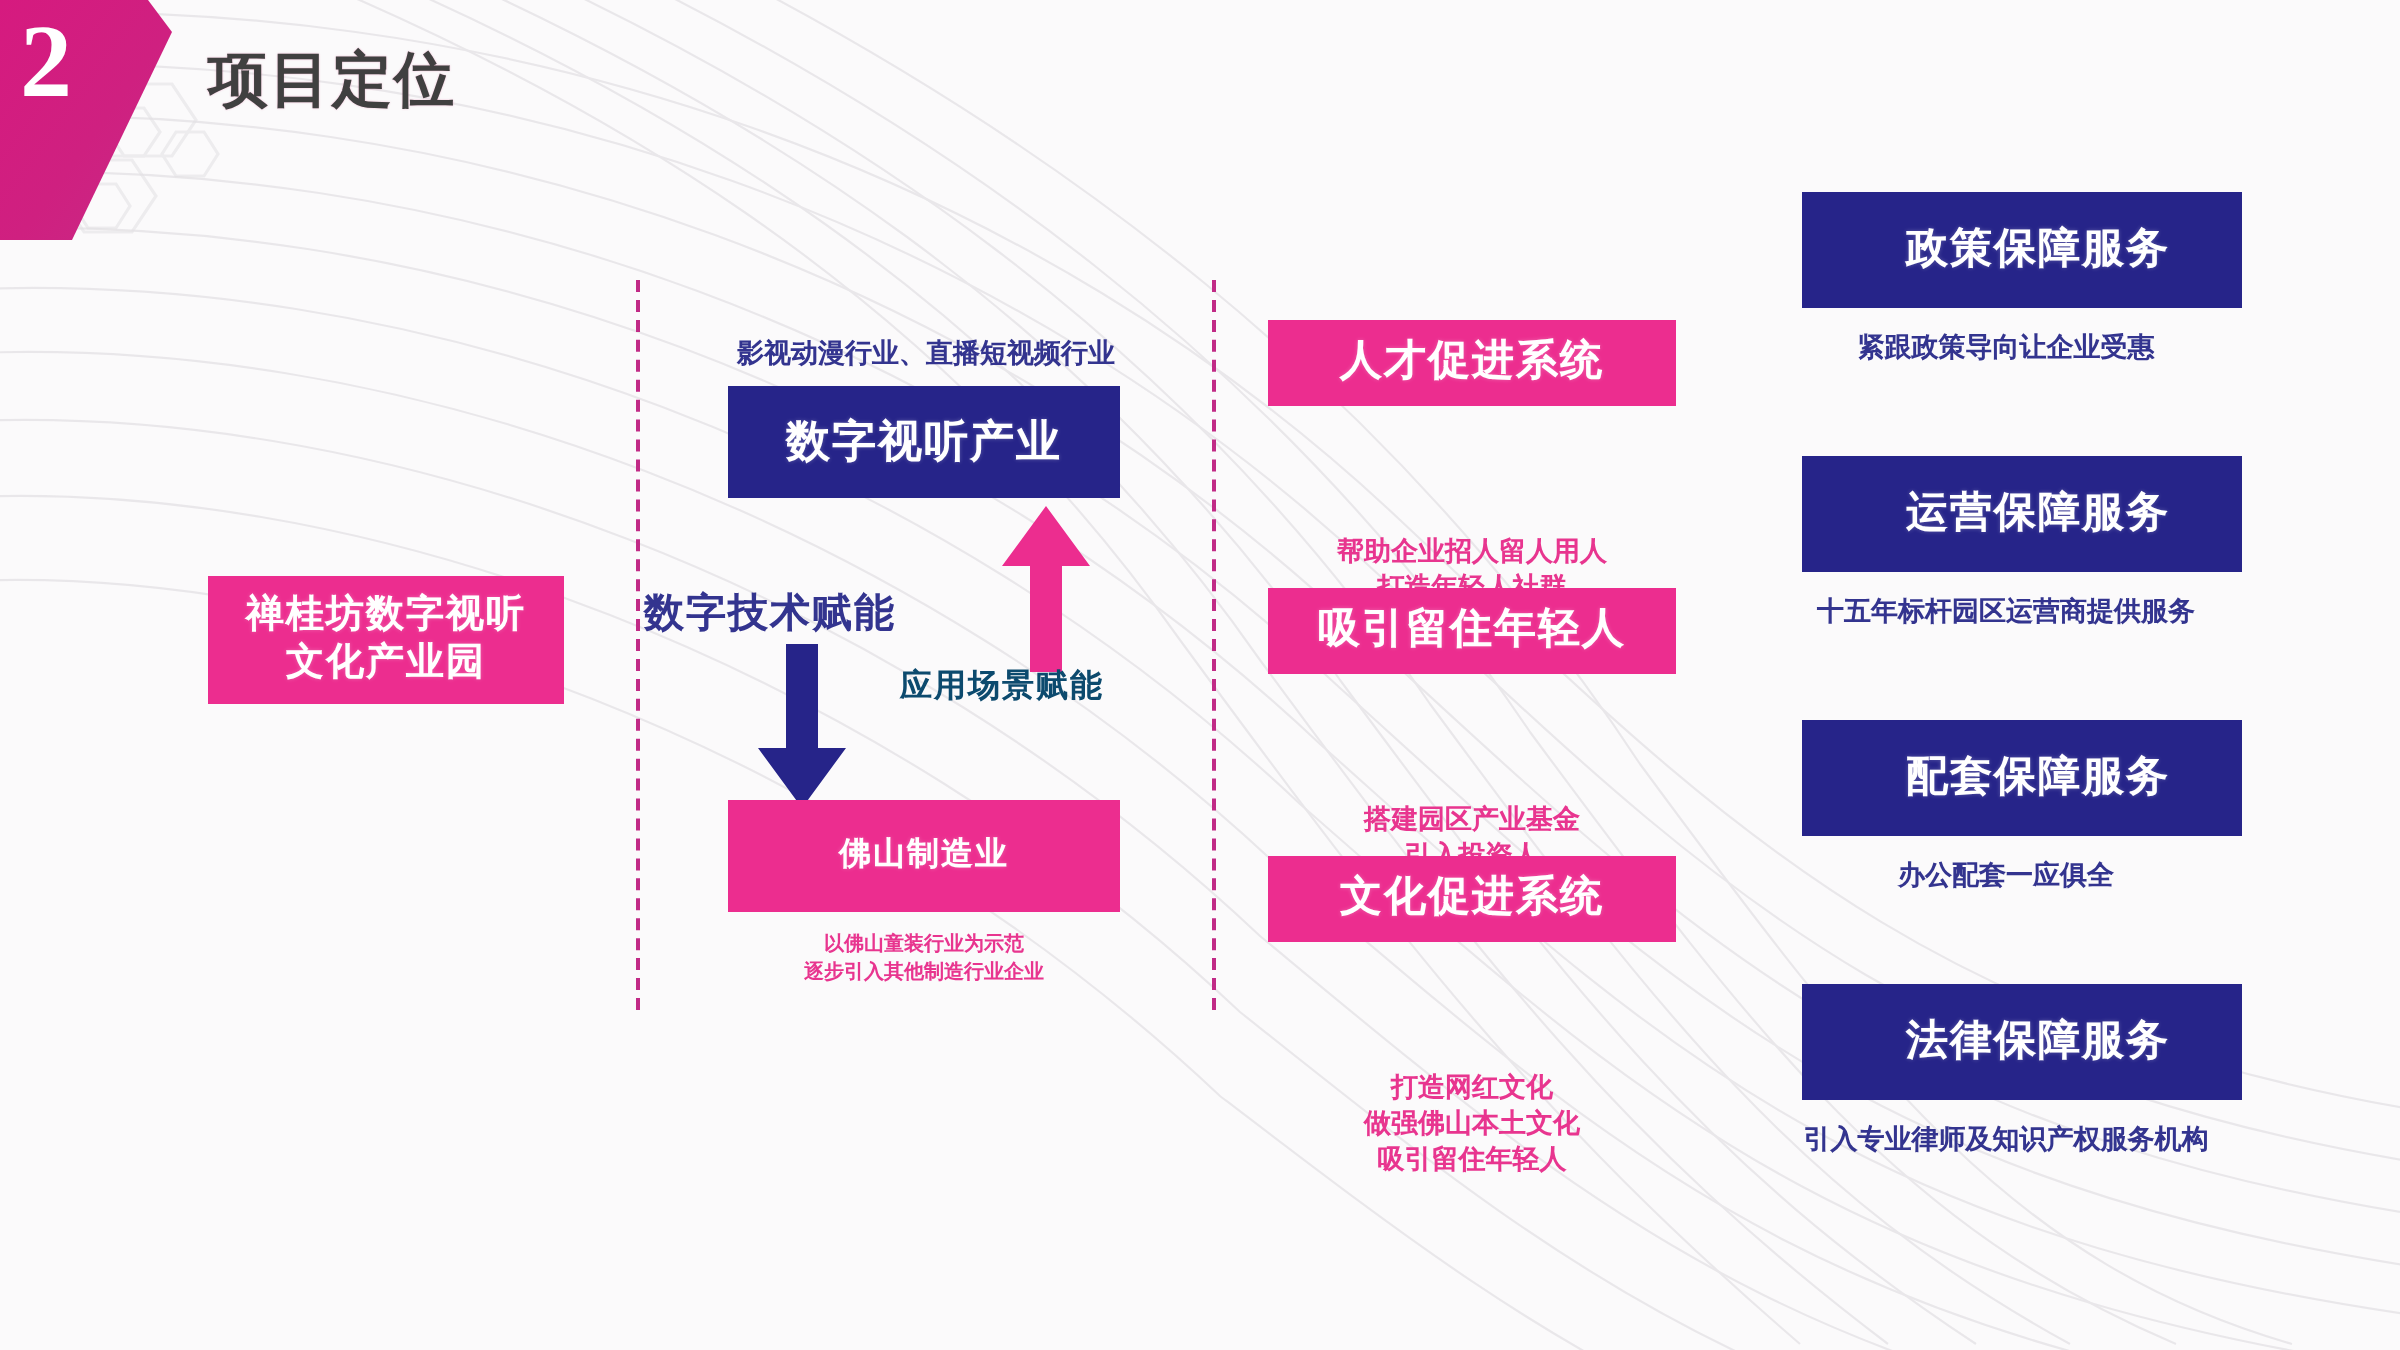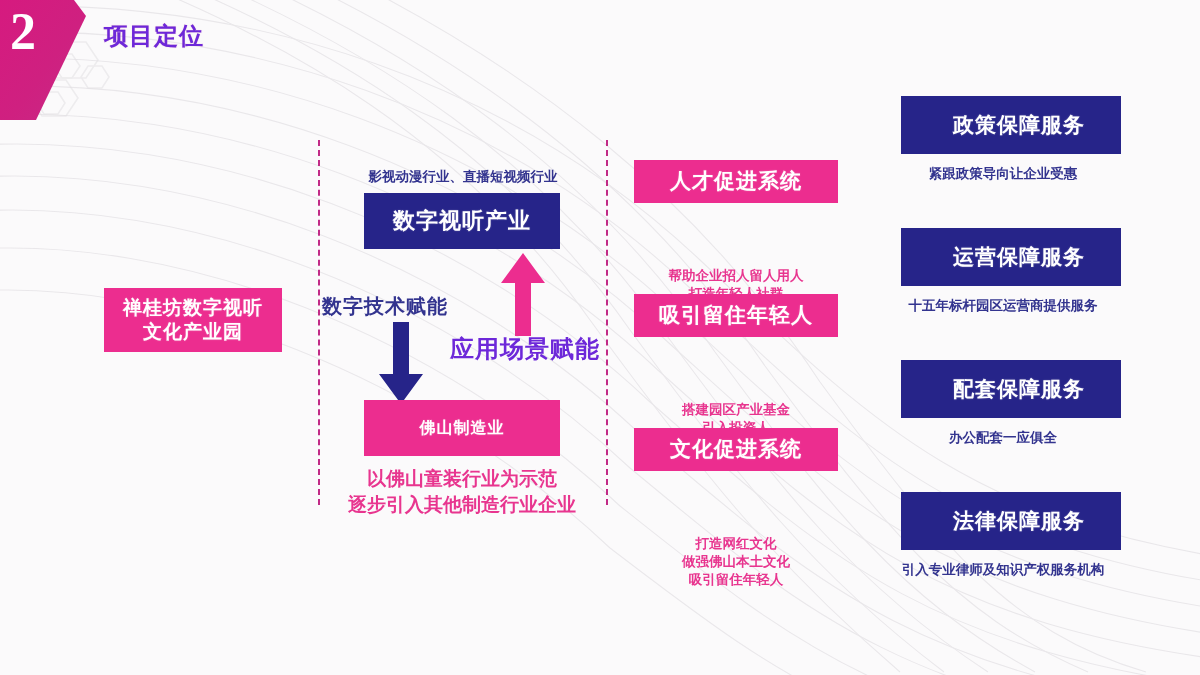--- a/index.html
+++ b/index.html
@@ -24,21 +24,21 @@
     font-size:52px;font-weight:bold;color:#ffffff;
     font-family:"Liberation Serif","DejaVu Serif",serif;
     line-height:1;z-index:4;
   }
   .watermark{
     position:absolute;left:32px;top:36px;width:92px;height:82px;z-index:1;
     opacity:.55;
   }
   .page-title{
     position:absolute;left:104px;top:20px;
-    font-size:24px;font-weight:bold;color:#6d28d9;
+    font-size:30px;font-weight:bold;color:#404040;
     letter-spacing:1px;z-index:5;
     text-shadow:0 0 1px rgba(209,42,117,.35);
   }
 
   
   .divider{
     position:absolute;top:140px;height:365px;width:0;
     border-left:2px dashed #c12a86;z-index:2;
   }
   #divider-1{left:318px;}
@@ -72,29 +72,29 @@
   #col2-toplabel{
     left:336px;top:168px;width:254px;font-size:13.5px;color:#33348f;
   }
   #digital-industry-box{
     left:364px;top:193px;width:196px;height:56px;font-size:22px;
   }
   #manufacturing-box{
     left:364px;top:400px;width:196px;height:56px;font-size:16px;
   }
   #manufacturing-caption{
-    left:330px;top:466px;width:264px;font-size:19px;color:#e8358f;
+    left:330px;top:466px;width:264px;font-size:10px;color:#e8358f;
   }
   #label-digital-tech{
     position:absolute;left:322px;top:293px;z-index:3;
     font-size:20px;font-weight:bold;color:#33348f;letter-spacing:1px;
   }
   #label-scene{
     position:absolute;left:450px;top:333px;z-index:3;
-    font-size:24px;font-weight:bold;color:#6d28d9;letter-spacing:1px;
+    font-size:16px;font-weight:bold;color:#0c4a6e;letter-spacing:1px;
   }
   .arrow{position:absolute;z-index:3;}
   #arrow-down{left:378px;top:322px;}
   #arrow-up{left:500px;top:253px;}
 
   
   .sys-box{left:634px;width:204px;height:43px;font-size:21px;}
   #talent-box{top:160px;}
   #fund-box{top:294px;}
   #culture-box{top:428px;}

